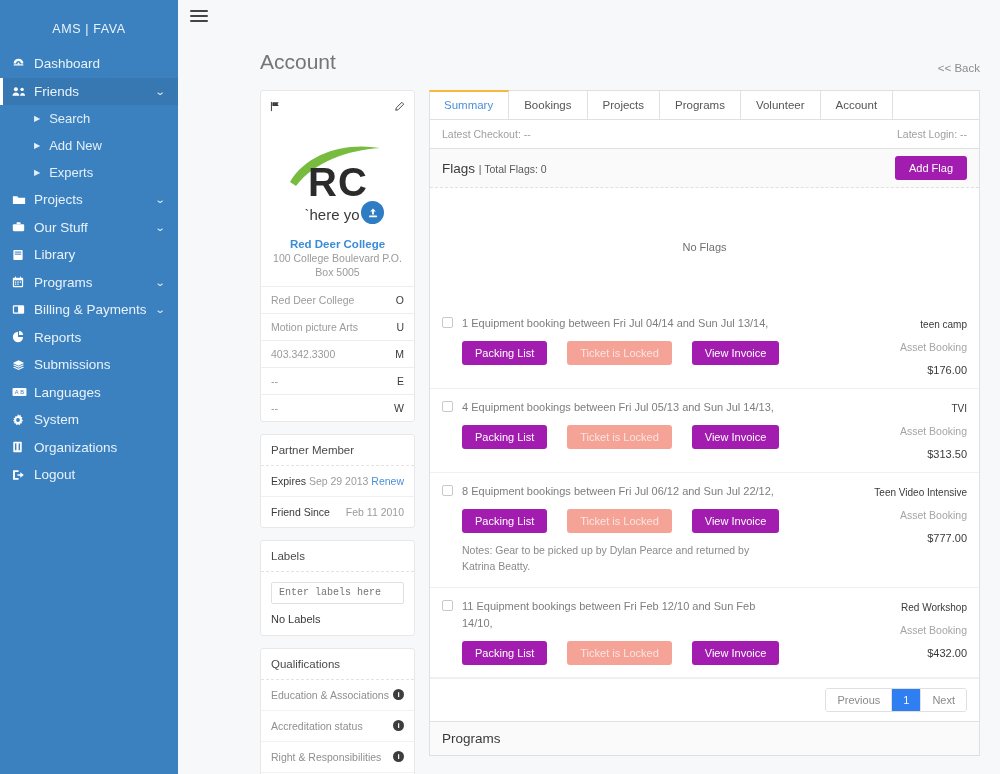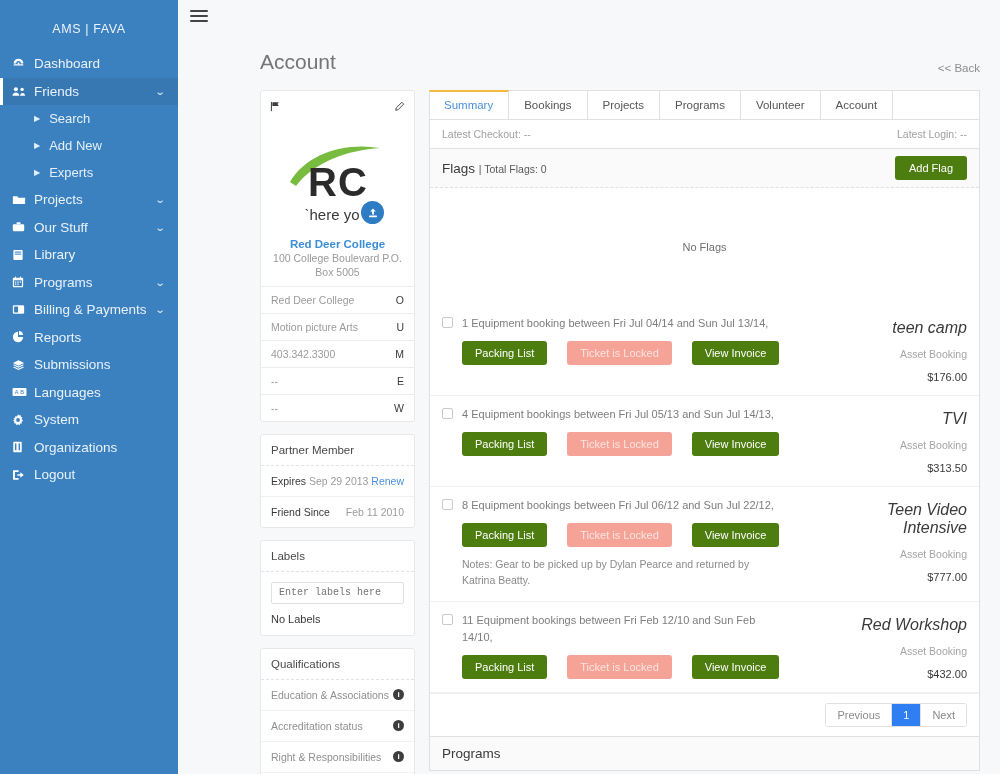--- a/index.html
+++ b/index.html
@@ -176,21 +176,21 @@
     padding: 7px 12px; background: #fafafa;
     border-bottom: 1px dashed #e0e0e0;
   }
   .panel-title { font-size: 13.5px; color: #3a3a3a; }
   .panel-title .sub { font-size: 10.5px; color: #5a5a5a; }
   .btn {
     border: none; border-radius: 3px; cursor: pointer;
     font-family: "Liberation Sans", sans-serif; font-size: 11px;
     padding: 6px 14px; color: #ffffff;
   }
-  .btn-blue { background: #4d7c0f; }
+  .btn-blue { background: #a21caf; }
   .btn-amber { background: #fcd089; color: #fae2bd; cursor: default; }
   .empty-body {
     height: 117px; display: flex; align-items: center; justify-content: center;
     font-size: 11px; color: #6f6f6f;
   }
 
   .ticket-row {
     display: flex; padding: 10px 12px 12px 12px;
     border-bottom: 1px solid #f0f0f0;
   }
@@ -209,21 +209,21 @@
   .btn-sm { font-size: 11px; padding: 6px 13px; border-radius: 3px; }
   .btn-locked { background: #f6a397; color: #fbe4e0; cursor: default; }
   .tick-notes {
     font-size: 10.5px; color: #8a8a8a; line-height: 1.55;
     padding: 9px 0 0 20px; max-width: 330px;
   }
   .tick-right {
     width: 135px; min-width: 135px; text-align: right;
     display: flex; flex-direction: column; gap: 11px; padding-top: 4px;
   }
-  .tr-name { font-size: 16px; color: #3a3a3a; font-style: italic; }
+  .tr-name { font-size: 10px; color: #3a3a3a; }
   .tr-type { font-size: 10.5px; color: #a5a5a5; }
   .tr-amt { font-size: 11px; color: #3a3a3a; }
 
   .pager-row {
     display: flex; justify-content: flex-end;
     padding: 9px 12px; border-top: 1px solid #efefef;
   }
   .pager { display: flex; border: 1px solid #e0e0e0; border-radius: 3px; overflow: hidden; }
   .pg {
     padding: 5px 11px; font-size: 11px; color: #8a8a8a;

